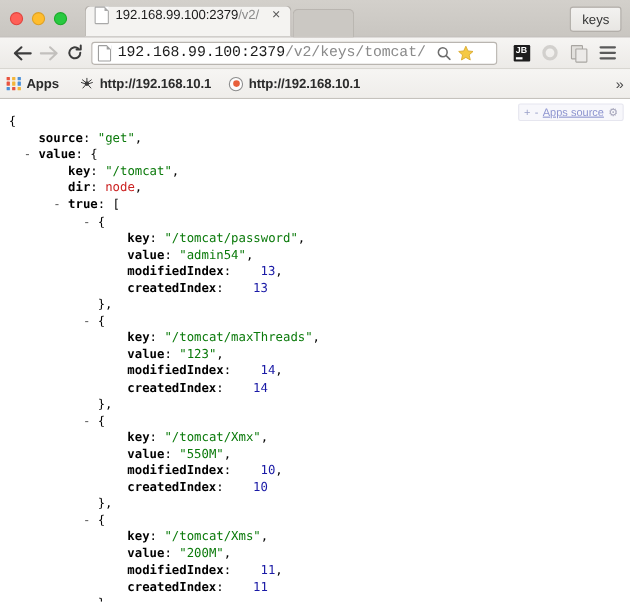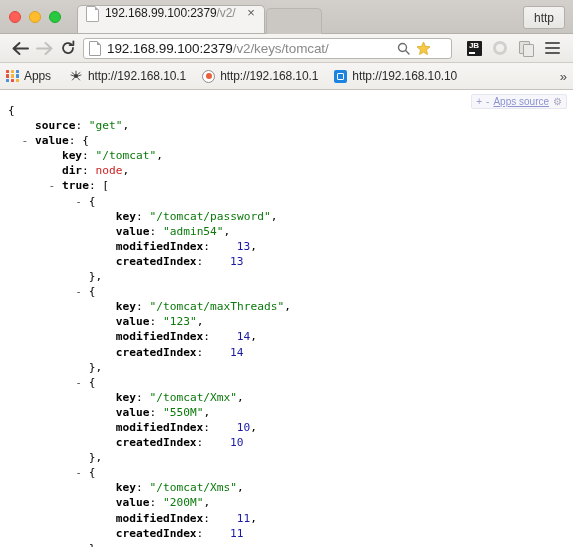--- a/index.html
+++ b/index.html
@@ -85,20 +85,21 @@
     cursor: pointer;
   }
   .navbtn svg { display: block; }
 
   .omnibox {
     flex: 1; height: 21px; margin: 0 9px 0 3px;
     background: #ffffff;
     border: 1px solid #b9b5b0; border-radius: 3px;
     display: flex; align-items: center; padding: 0 18px 0 5px;
     box-sizing: border-box;
+    font-family: Liberation Mono, monospace;
   }
   .omni-doc {
     width: 10px; height: 13px; flex: none; margin-right: 6px;
     background: #fff; border: 1px solid #9e9e9e; border-radius: 1px;
     position: relative;
   }
   .omni-doc:after {
     content: ""; position: absolute; right: -1px; top: -1px;
     border-width: 0 4px 4px 0; border-style: solid;
     border-color: #fff #fff #9e9e9e #9e9e9e;
@@ -146,20 +147,21 @@
     background: linear-gradient(#f6f5f3, #efedea);
     border-bottom: 1px solid #c5c2bd;
     display: flex; align-items: center; padding: 0 6px;
     box-sizing: border-box; font-size: 12px; color: #2b2b2b;
     overflow: hidden;
   }
   .bm { display: flex; align-items: center; cursor: pointer; flex: none; }
   .bm-label {
     white-space: nowrap; overflow: hidden;
     letter-spacing: -0.1px;
+    font-weight: bold;
   }
   .apps-grid {
     width: 13px; height: 13px; margin-right: 5px; flex: none;
     display: grid; grid-template-columns: repeat(3, 1fr);
     grid-template-rows: repeat(3, 1fr); gap: 1.5px;
   }
   .apps-grid i { display: block; border-radius: 0.5px; }
   .spider-icon { width: 14px; margin-right: 5px; flex: none; display:flex; align-items:center; justify-content:center; }
   .o-icon {
     width: 13px; height: 13px; border-radius: 50%; flex: none;
@@ -227,21 +229,21 @@
     </div>
 
     <div class="tab">
       <span class="tab-favicon"></span>
       <span class="tab-title"><span>192.168.99.100:2379</span><span class="dim">/v2/</span></span>
       <span class="tab-close">×</span>
     </div>
     <div class="tab-ghost"></div>
 
     <div class="profile-btn">
-      <span>http</span>
+      <span>keys</span>
     </div>
   </div>
 
   <div class="toolbar">
     <div class="navbtn">
       <svg width="17" height="15" viewBox="0 0 17 15">
           <path d="M7.5 2 L1.5 7.5 L7.5 13 M1.5 7.5 L16 7.5" stroke="#3c3c3c" stroke-width="1.9" fill="none" stroke-linecap="round" stroke-linejoin="round"></path>
         </svg>
     </div>
     <div class="navbtn">
@@ -319,26 +321,20 @@
       <span class="bm-label">http://192.168.10.1</span>
     </div>
 
     <div class="bm" style="margin-right:16px; max-width:148px;">
       <span class="o-icon">
           <i></i>
         </span>
       <span class="bm-label">http://192.168.10.1</span>
     </div>
 
-    <div class="bm" style="max-width:150px;">
-      <span class="q-icon">
-          <i></i>
-        </span>
-      <span class="bm-label">http://192.168.10.10</span>
-    </div>
 
     <div class="bm-overflow">»</div>
   </div>
 
   <div class="page">
 
     <div class="jsonview-bar">
       <span class="ctl">+</span>
       <span class="ctl">-</span>
       <span class="vs">Apps source</span>

